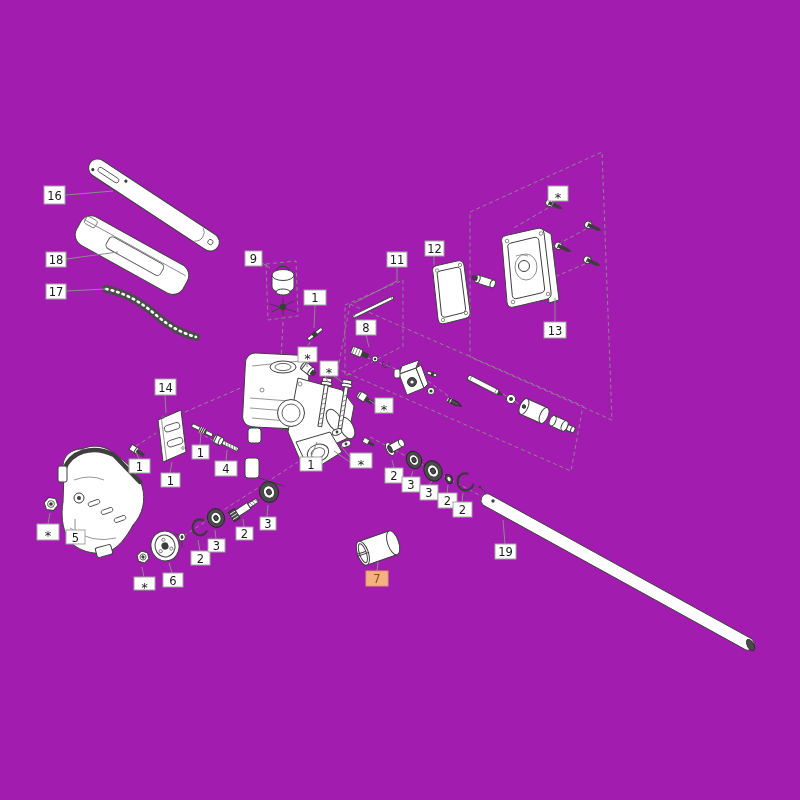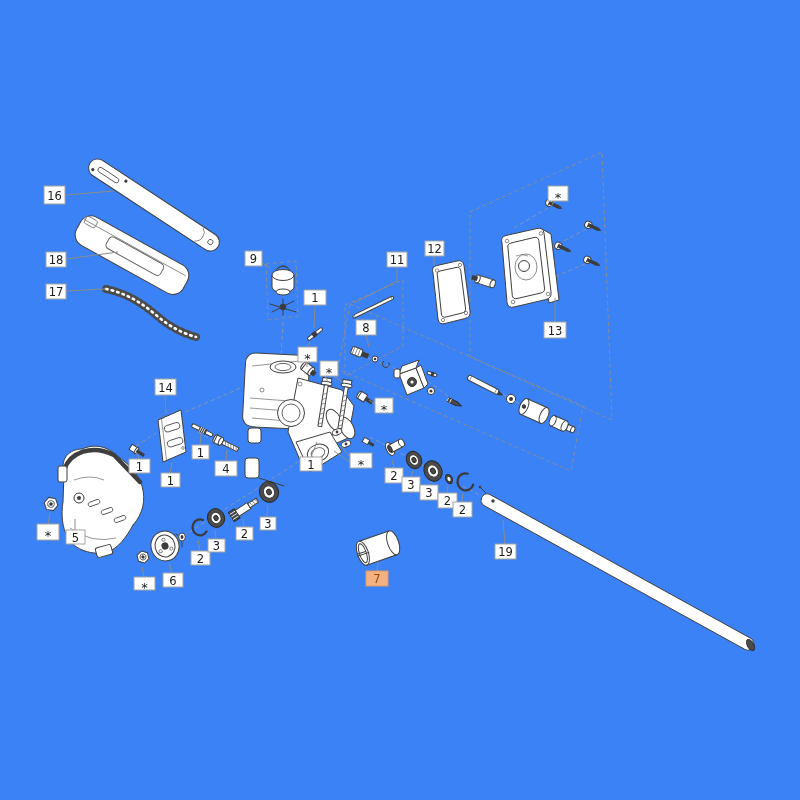--- a/index.html
+++ b/index.html
@@ -1,16 +1,16 @@
 <!DOCTYPE html>
 <html><head>
 <meta charset="utf-8">
 <style>
   html,body{margin:0;padding:0;background:#fff;}
-  #stage{position:relative;width:800px;height:800px;background:#3b82f6;overflow:hidden;
+  #stage{position:relative;width:800px;height:800px;background:#a21caf;overflow:hidden;
          font-family:"DejaVu Sans","Liberation Sans",sans-serif;}
   svg{position:absolute;left:0;top:0;}
   .fw  {fill:#ffffff;stroke:#3f3f3f;stroke-width:1;}
   .fwn {fill:none;stroke:#3f3f3f;stroke-width:1;}
   .fw2 {fill:#ffffff;stroke:#555555;stroke-width:0.9;}
   .fdk {fill:#4b4b4b;stroke:#262626;stroke-width:0.9;}
   .fd  {fill:#3c3c3c;stroke:none;}
   .ln  {stroke:#3f3f3f;stroke-width:1;fill:none;stroke-linecap:round;}
   .lt  {stroke:#6a6a6a;stroke-width:0.7;fill:none;}
   .wl  {stroke:#ffffff;stroke-width:0.8;fill:none;}

